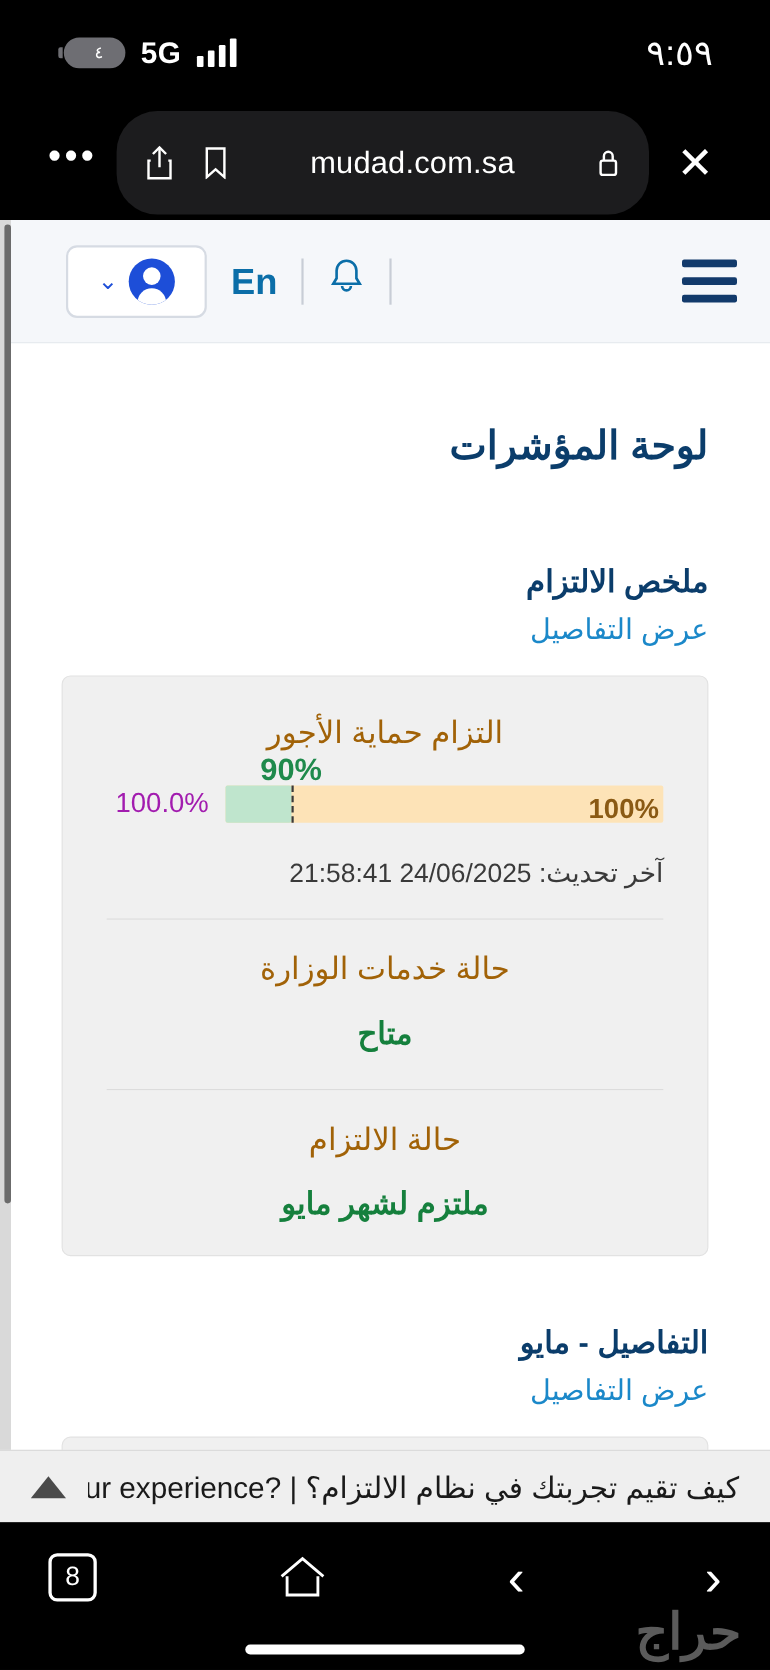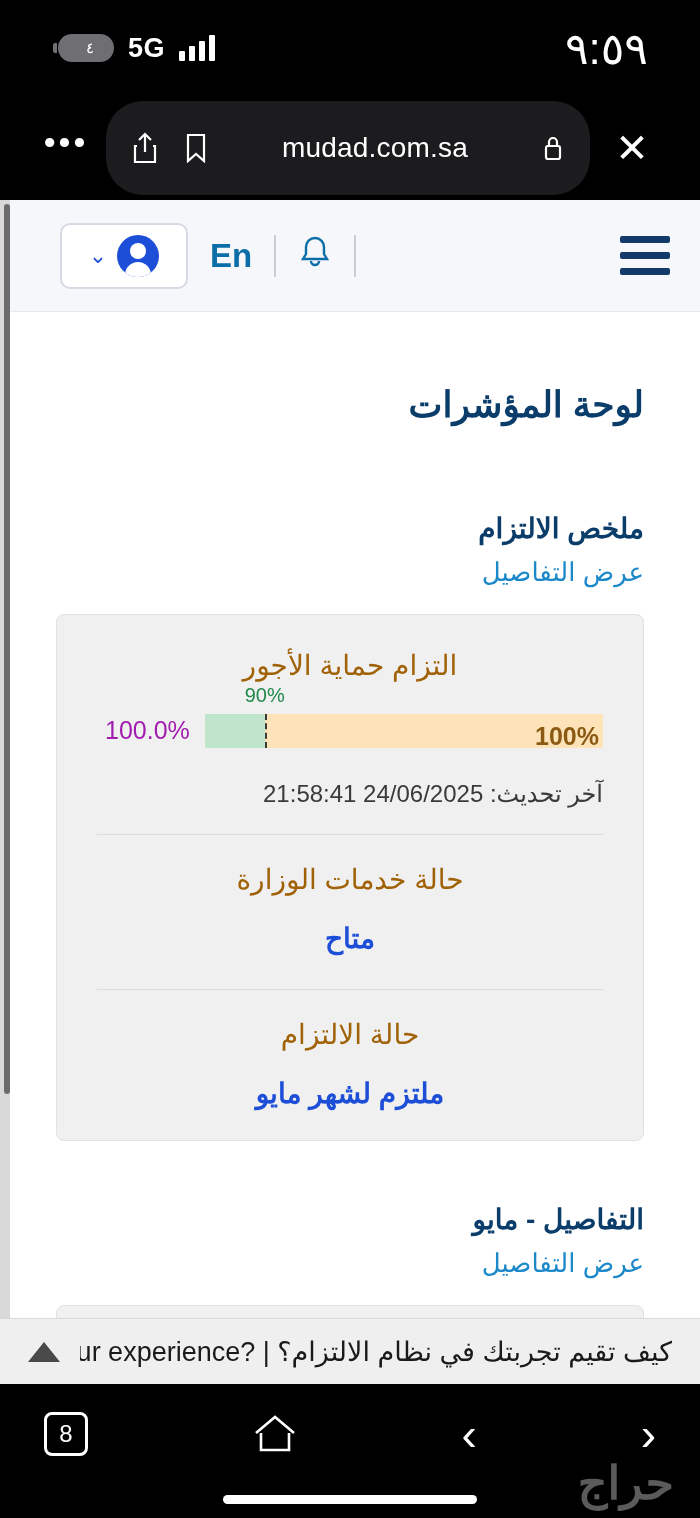--- a/index.html
+++ b/index.html
@@ -49,21 +49,21 @@
     border-radius: 2px 0 0 2px;
   }
   .battery span { transform: translateX(4px); }
   .net-label { font-size: 27px; font-weight: 600; letter-spacing: .5px; }
   .bars { display: flex; align-items: flex-end; gap: 4px; height: 26px; }
   .bars i { display: block; width: 6px; background: #fff; border-radius: 1px; }
   .bars i:nth-child(1) { height: 10px; }
   .bars i:nth-child(2) { height: 15px; }
   .bars i:nth-child(3) { height: 20px; }
   .bars i:nth-child(4) { height: 26px; }
-  .clock { font-size: 44px; font-weight: 500; letter-spacing: 1px; }
+  .clock { font-size: 32px; font-weight: 500; letter-spacing: 1px; }
 
   
   .browserbar {
     height: 104px;
     display: flex;
     align-items: center;
     padding: 0 36px;
     direction: ltr;
     gap: 0;
   }
@@ -248,22 +248,22 @@
     width: 15%;
     background: #bfe5cd;
     border-radius: 2px;
   }
   .bar-target {
     position: absolute;
     top: -30px;
     left: 15%;
     transform: translateX(-50%);
     color: #1f8a4c;
-    font-size: 20px;
-    font-weight: 400;
+    font-size: 28px;
+    font-weight: 700;
   }
   .bar-target-line {
     position: absolute;
     left: 15%;
     top: 0;
     width: 0;
     height: 34px;
     border-left: 2px dashed #3a3a3a;
   }
   .bar-right-label {
@@ -276,21 +276,21 @@
   }
   .updated {
     text-align: right;
     color: #3a3a3a;
     font-size: 24px;
     margin-top: 26px;
   }
   .hr { height: 1px; background: #dcdcdc; margin: 26px 0 0; }
   .status-val {
     text-align: center;
-    color: #1d4ed8;
+    color: #15803d;
     font-size: 28px;
     font-weight: 600;
     margin-top: 24px;
   }
   .status-val b { font-weight: 700; }
 
   .card2 {
     margin-top: 26px;
     background: #f0f0f0;
     border: 1px solid #e2e2e2;

